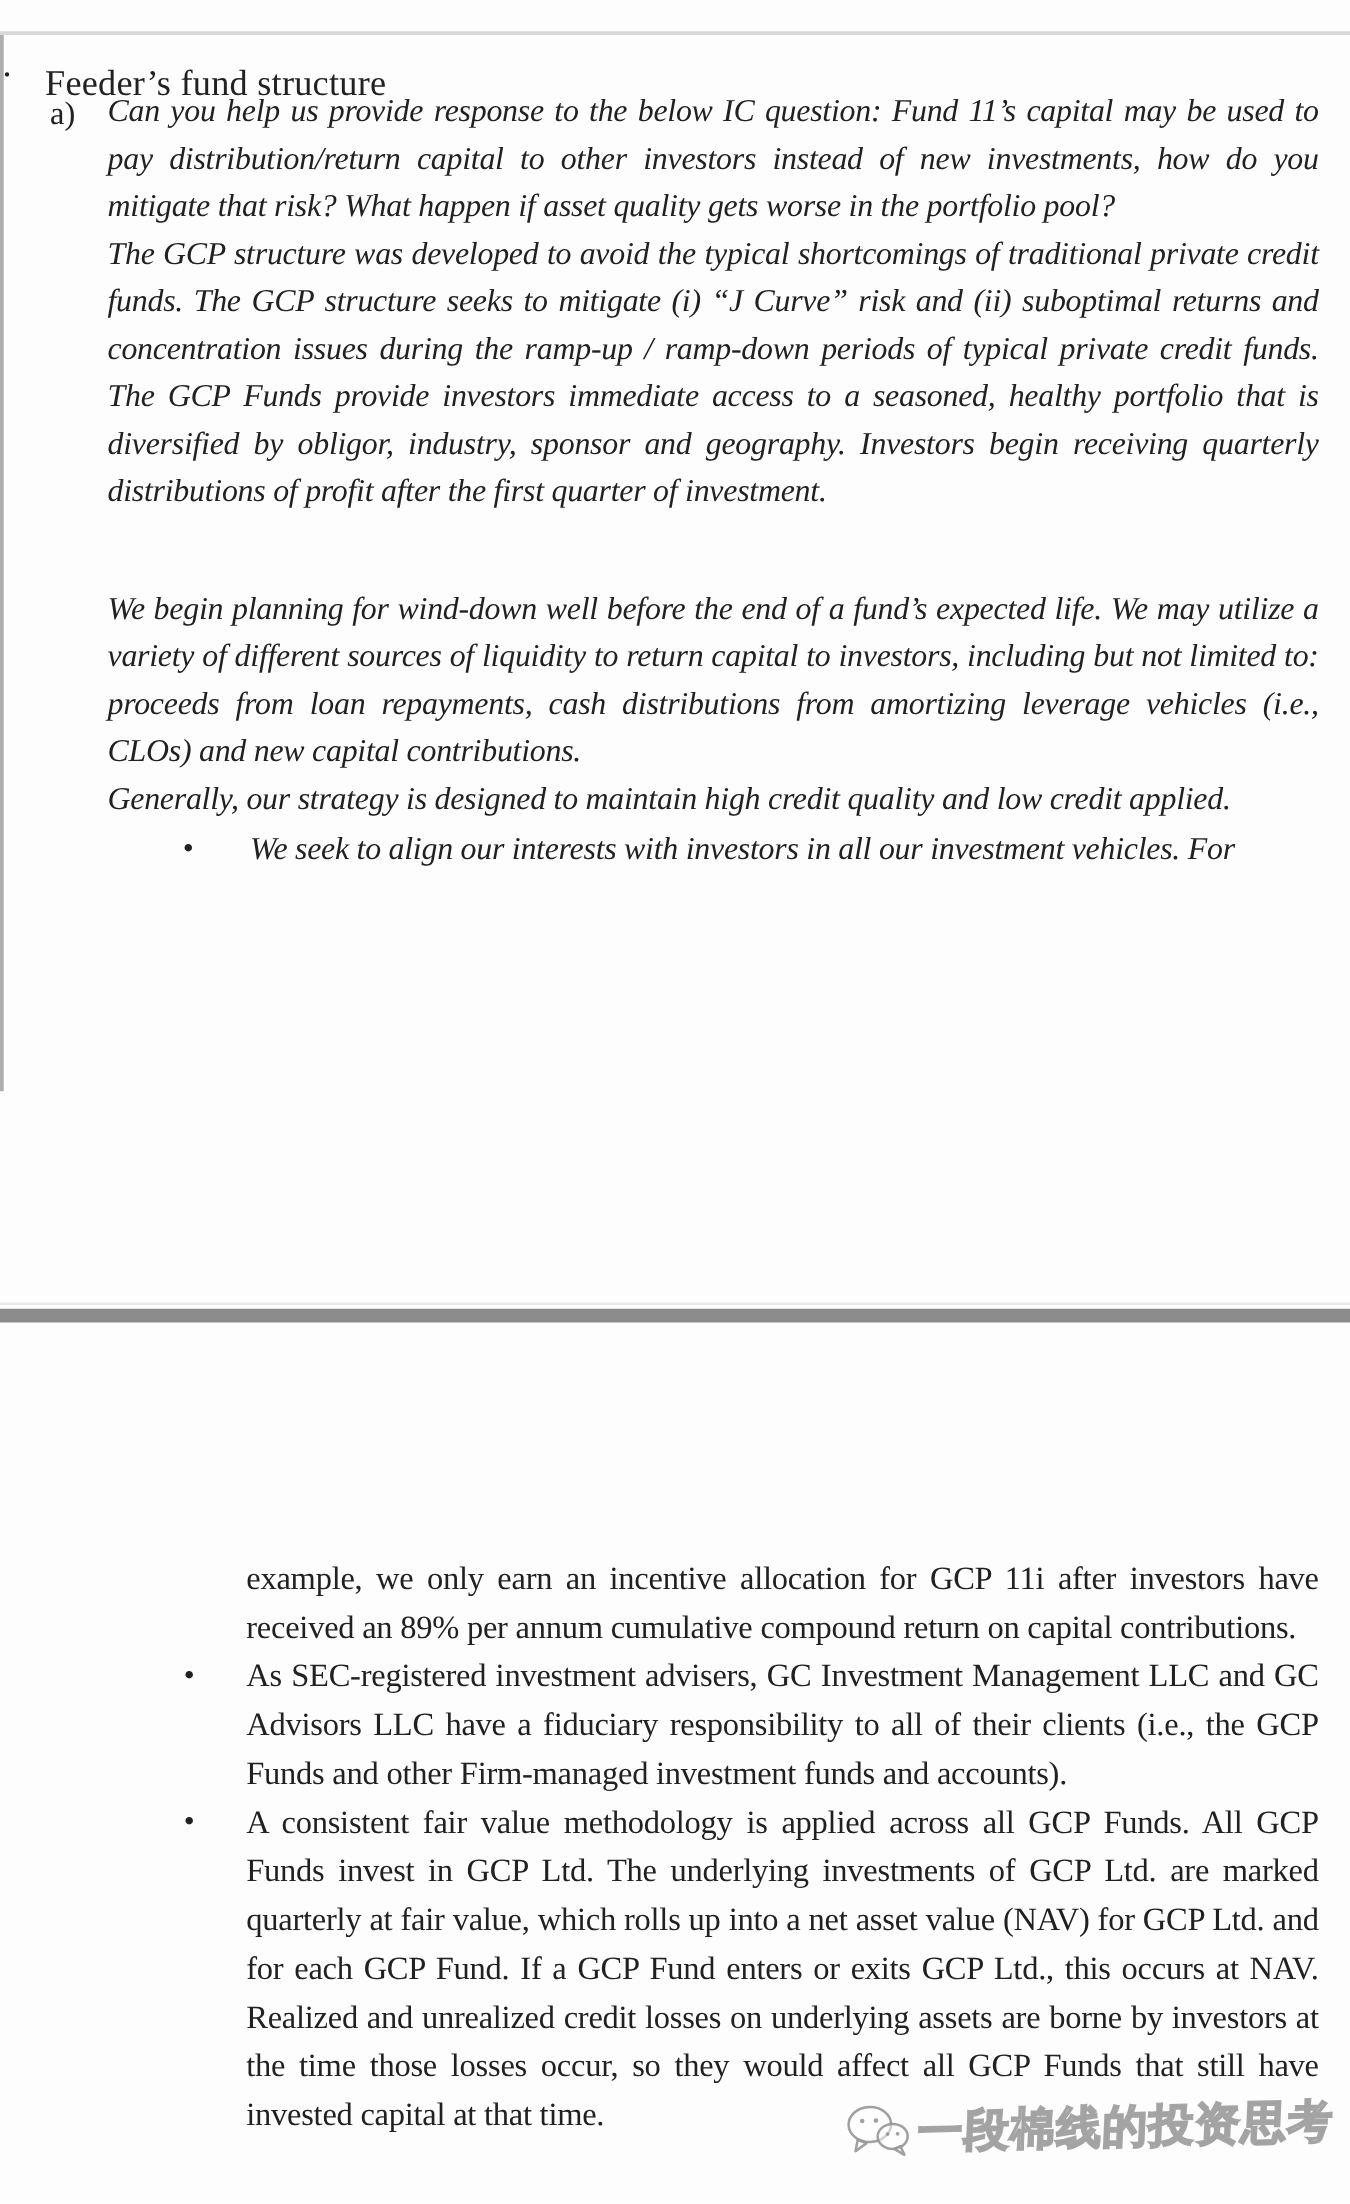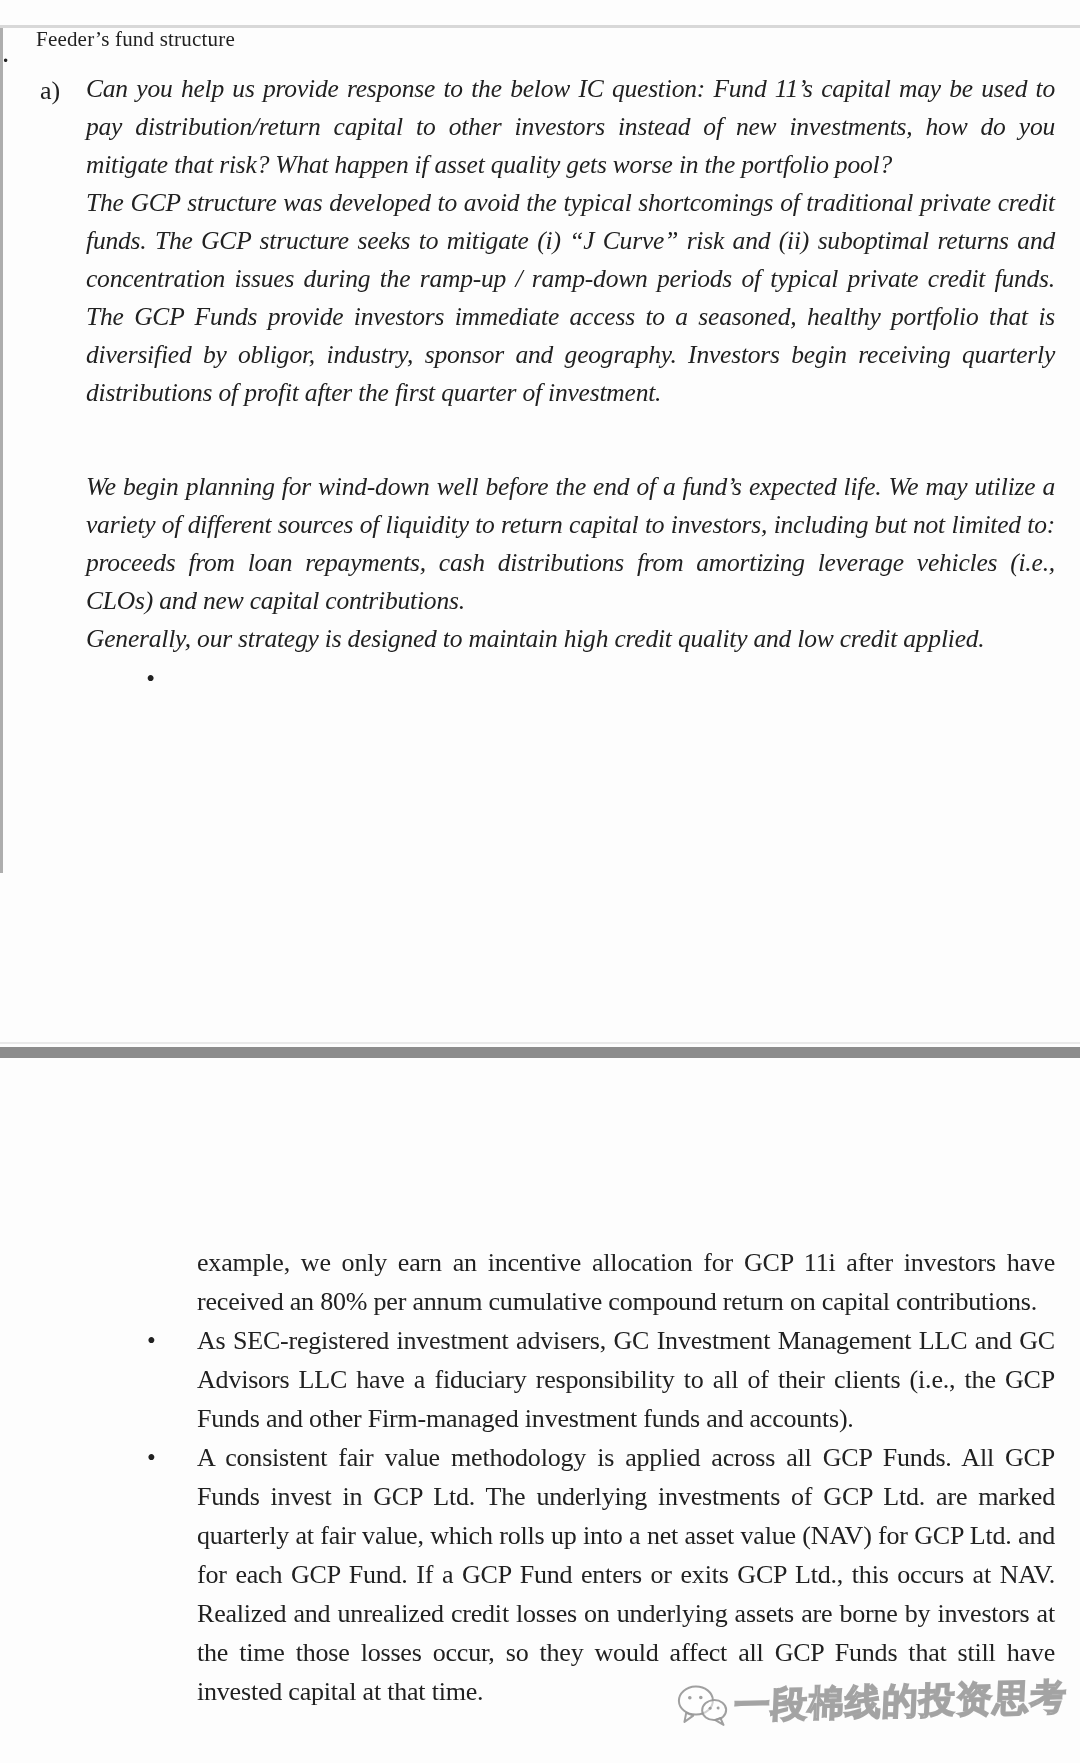--- a/index.html
+++ b/index.html
@@ -5,21 +5,21 @@
   html,body{margin:0;padding:0;background:#ffffff;}
   .page{
     position:relative;width:1080px;height:1763px;margin:0 auto;
     background:#fdfdfd;overflow:hidden;
     font-family:"Liberation Serif","DejaVu Serif",serif;
     color:#212121;
   }
   .topline{position:absolute;left:0;top:25px;width:1080px;height:3px;background:#d8d8d8;}
   .left-edge{position:absolute;left:0;top:28px;width:3px;height:845px;background:#6e6e6e;opacity:.55;}
   .stray-num{position:absolute;left:2px;top:34px;font-size:29px;line-height:36px;}
-  .heading{position:absolute;left:36px;top:20px;font-size:21px;line-height:38px;letter-spacing:.2px;text-align:center;}
+  .heading{position:absolute;left:36px;top:48px;font-size:29px;line-height:38px;letter-spacing:.2px;text-align:center;}
   .item-label{position:absolute;left:40px;top:72px;font-size:26px;line-height:38px;}
   .col-main{
     position:absolute;left:86px;top:70px;width:969px;
     font-size:25.5px;line-height:38px;letter-spacing:-0.2px;font-style:italic;
   }
   .col-main p{margin:0;text-align:justify;text-justify:inter-word;}
   .gap-md{margin-top:56px !important;}
   .gap-sm{margin-top:44px !important;}
   .oneline{white-space:nowrap;text-align:left !important;}
   .bullet-row{display:flex;margin-top:2px;}
@@ -60,28 +60,29 @@
 
   <div class="item-label">a)</div>
 
   <div class="col-main">
     <p>Can you help us provide response to the below IC question: Fund 11’s capital may be used to pay distribution/return capital to other investors instead of new investments, how do you mitigate that risk? What happen if asset quality gets worse in the portfolio pool?</p>
     <p>The GCP structure was developed to avoid the typical shortcomings of traditional private credit funds. The GCP structure seeks to mitigate (i) “J Curve” risk and (ii) suboptimal returns and concentration issues during the ramp-up / ramp-down periods of typical private credit funds. The GCP Funds provide investors immediate access to a seasoned, healthy portfolio that is diversified by obligor, industry, sponsor and geography. Investors begin receiving quarterly distributions of profit after the first quarter of investment.</p>
     <p class="gap-md">We begin planning for wind-down well before the end of a fund’s expected life. We may utilize a variety of different sources of liquidity to return capital to investors, including but not limited to: proceeds from loan repayments, cash distributions from amortizing leverage vehicles (i.e., CLOs) and new capital contributions.</p>
     <p class="oneline">Generally, our strategy is designed to maintain high credit quality and low credit applied.</p>
     <div class="bullet-row">
       <span class="marker">•</span>
+      <span class="btxt oneline">We seek to align our interests with investors in all our investment vehicles. For</span>
     </div>
   </div>
 
   <div class="divider-faint"></div>
   <div class="divider-bar"></div>
 
   <div class="col-bottom">
-    <p>example, we only earn an incentive allocation for GCP 11i after investors have received an 80% per annum cumulative compound return on capital contributions.</p>
+    <p>example, we only earn an incentive allocation for GCP 11i after investors have received an 89% per annum cumulative compound return on capital contributions.</p>
     <div class="b2-item">
       <span class="marker">•</span>
       <p>As SEC-registered investment advisers, GC Investment Management LLC and GC Advisors LLC have a fiduciary responsibility to all of their clients (i.e., the GCP Funds and other Firm-managed investment funds and accounts).</p>
     </div>
     <div class="b2-item">
       <span class="marker">•</span>
       <p>A consistent fair value methodology is applied across all GCP Funds. All GCP Funds invest in GCP Ltd. The underlying investments of GCP Ltd. are marked quarterly at fair value, which rolls up into a net asset value (NAV) for GCP Ltd. and for each GCP Fund. If a GCP Fund enters or exits GCP Ltd., this occurs at NAV. Realized and unrealized credit losses on underlying assets are borne by investors at the time those losses occur, so they would affect all GCP Funds that still have invested capital at that time.</p>
     </div>
   </div>
 

